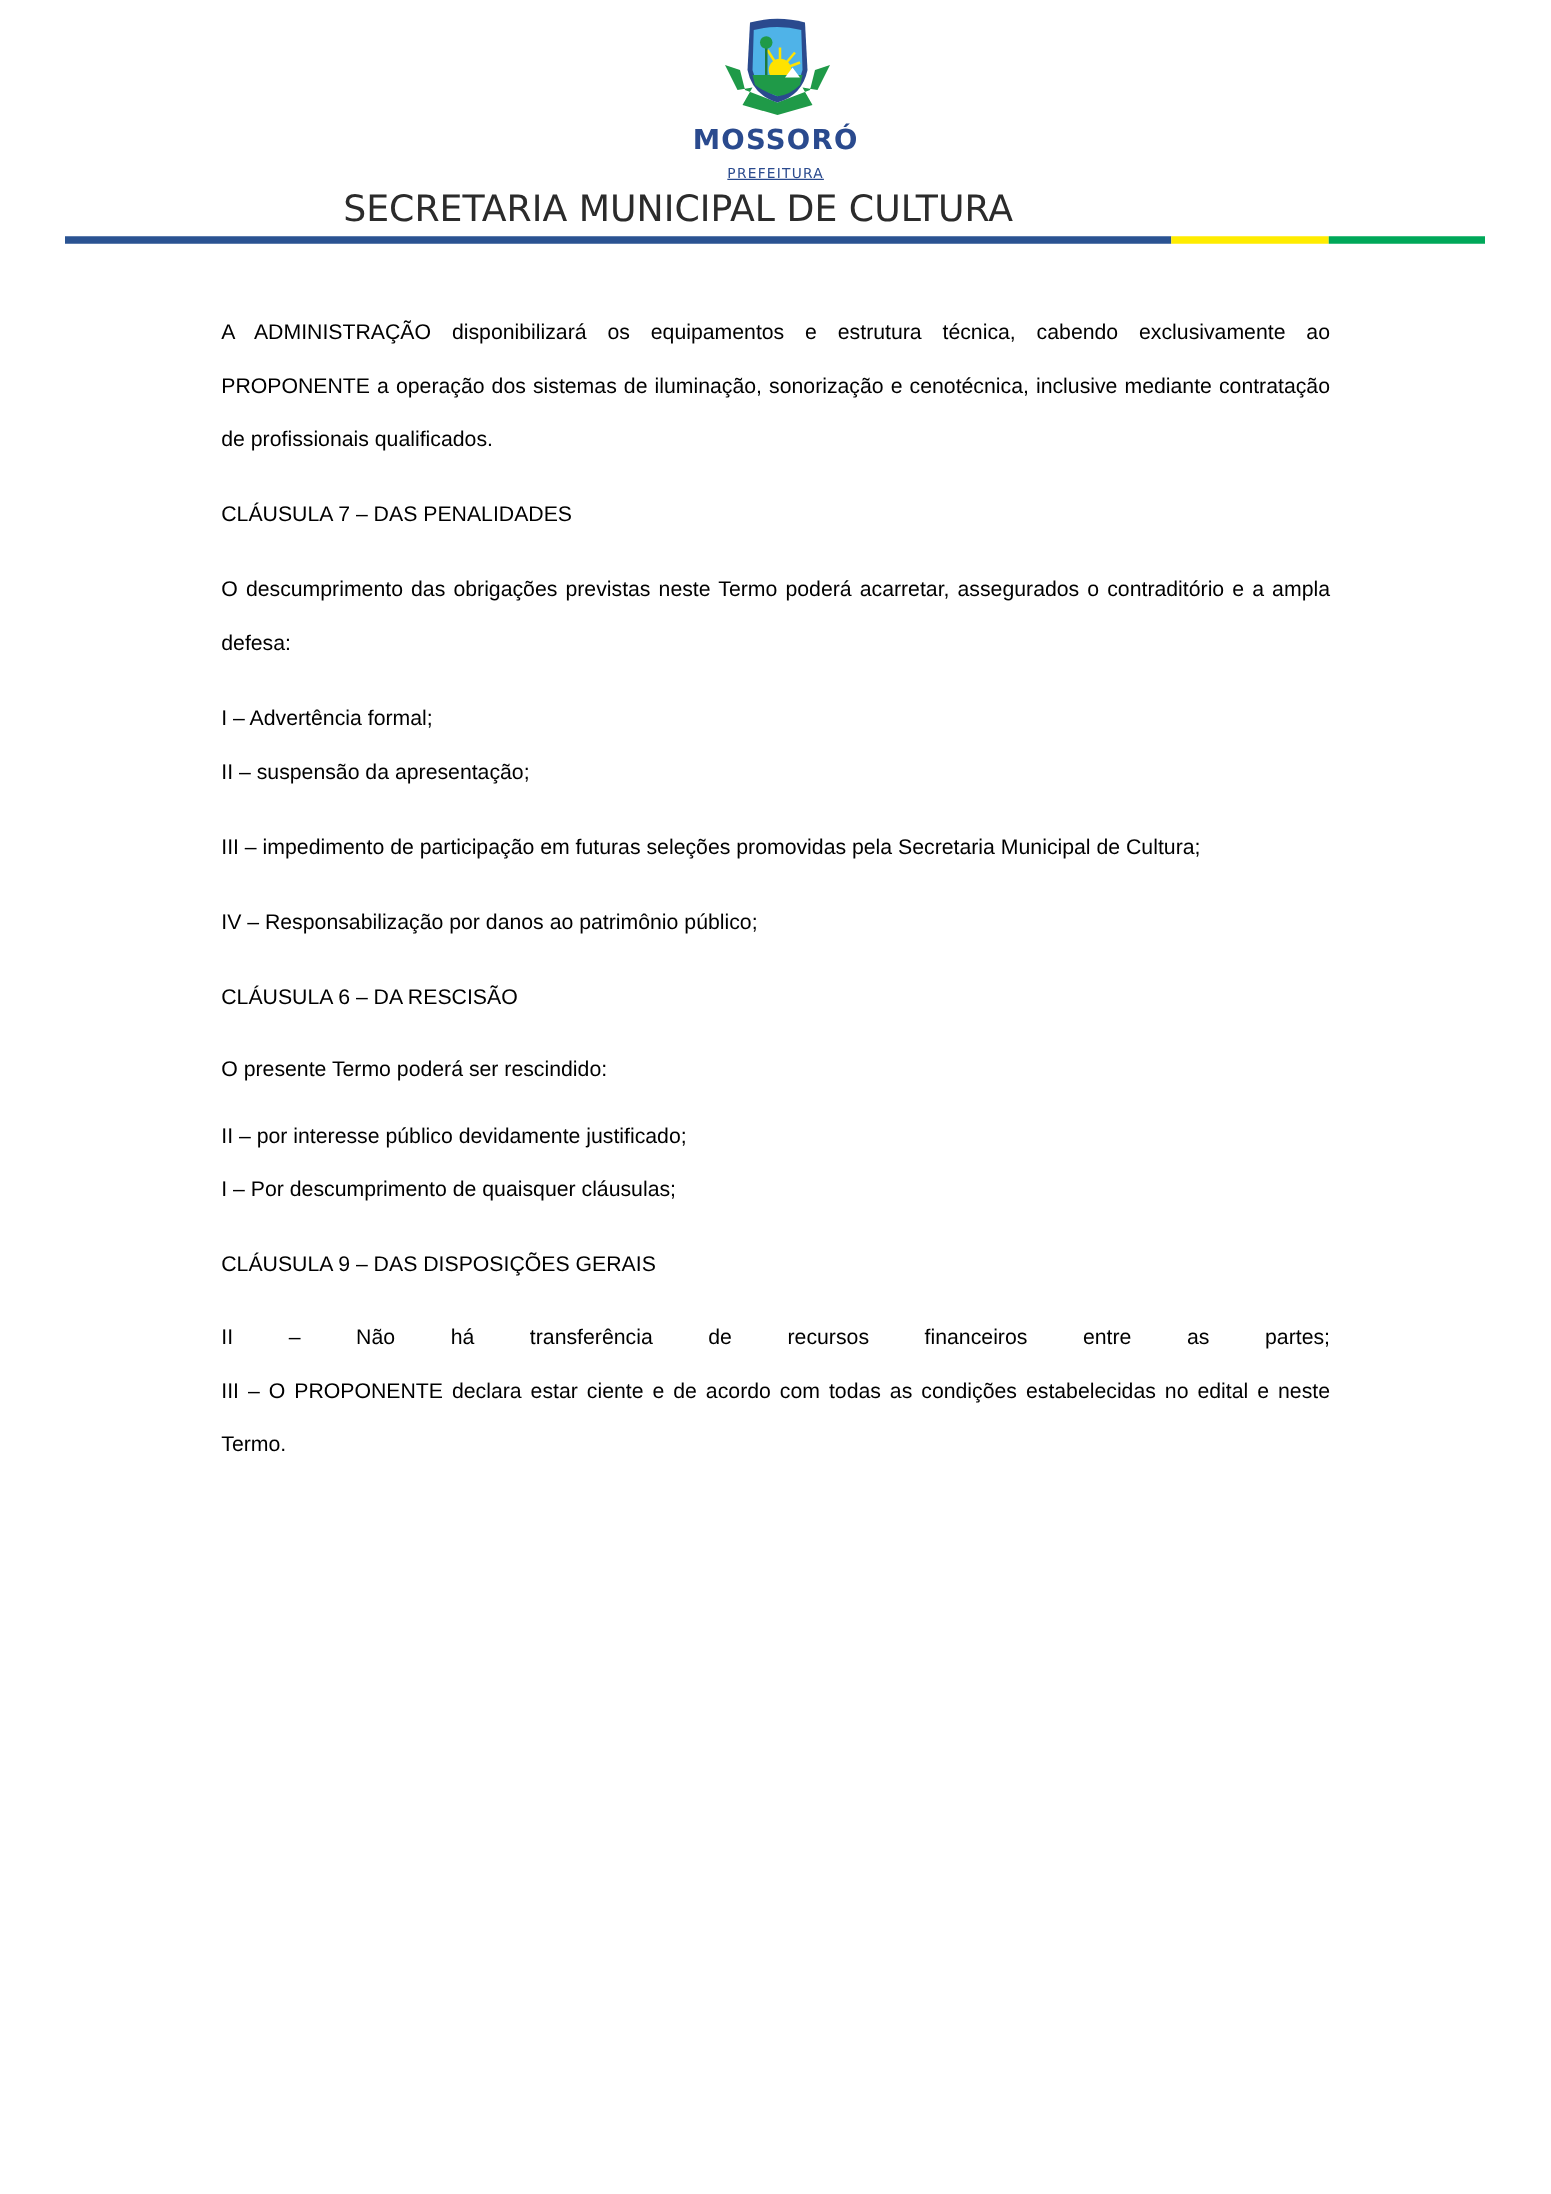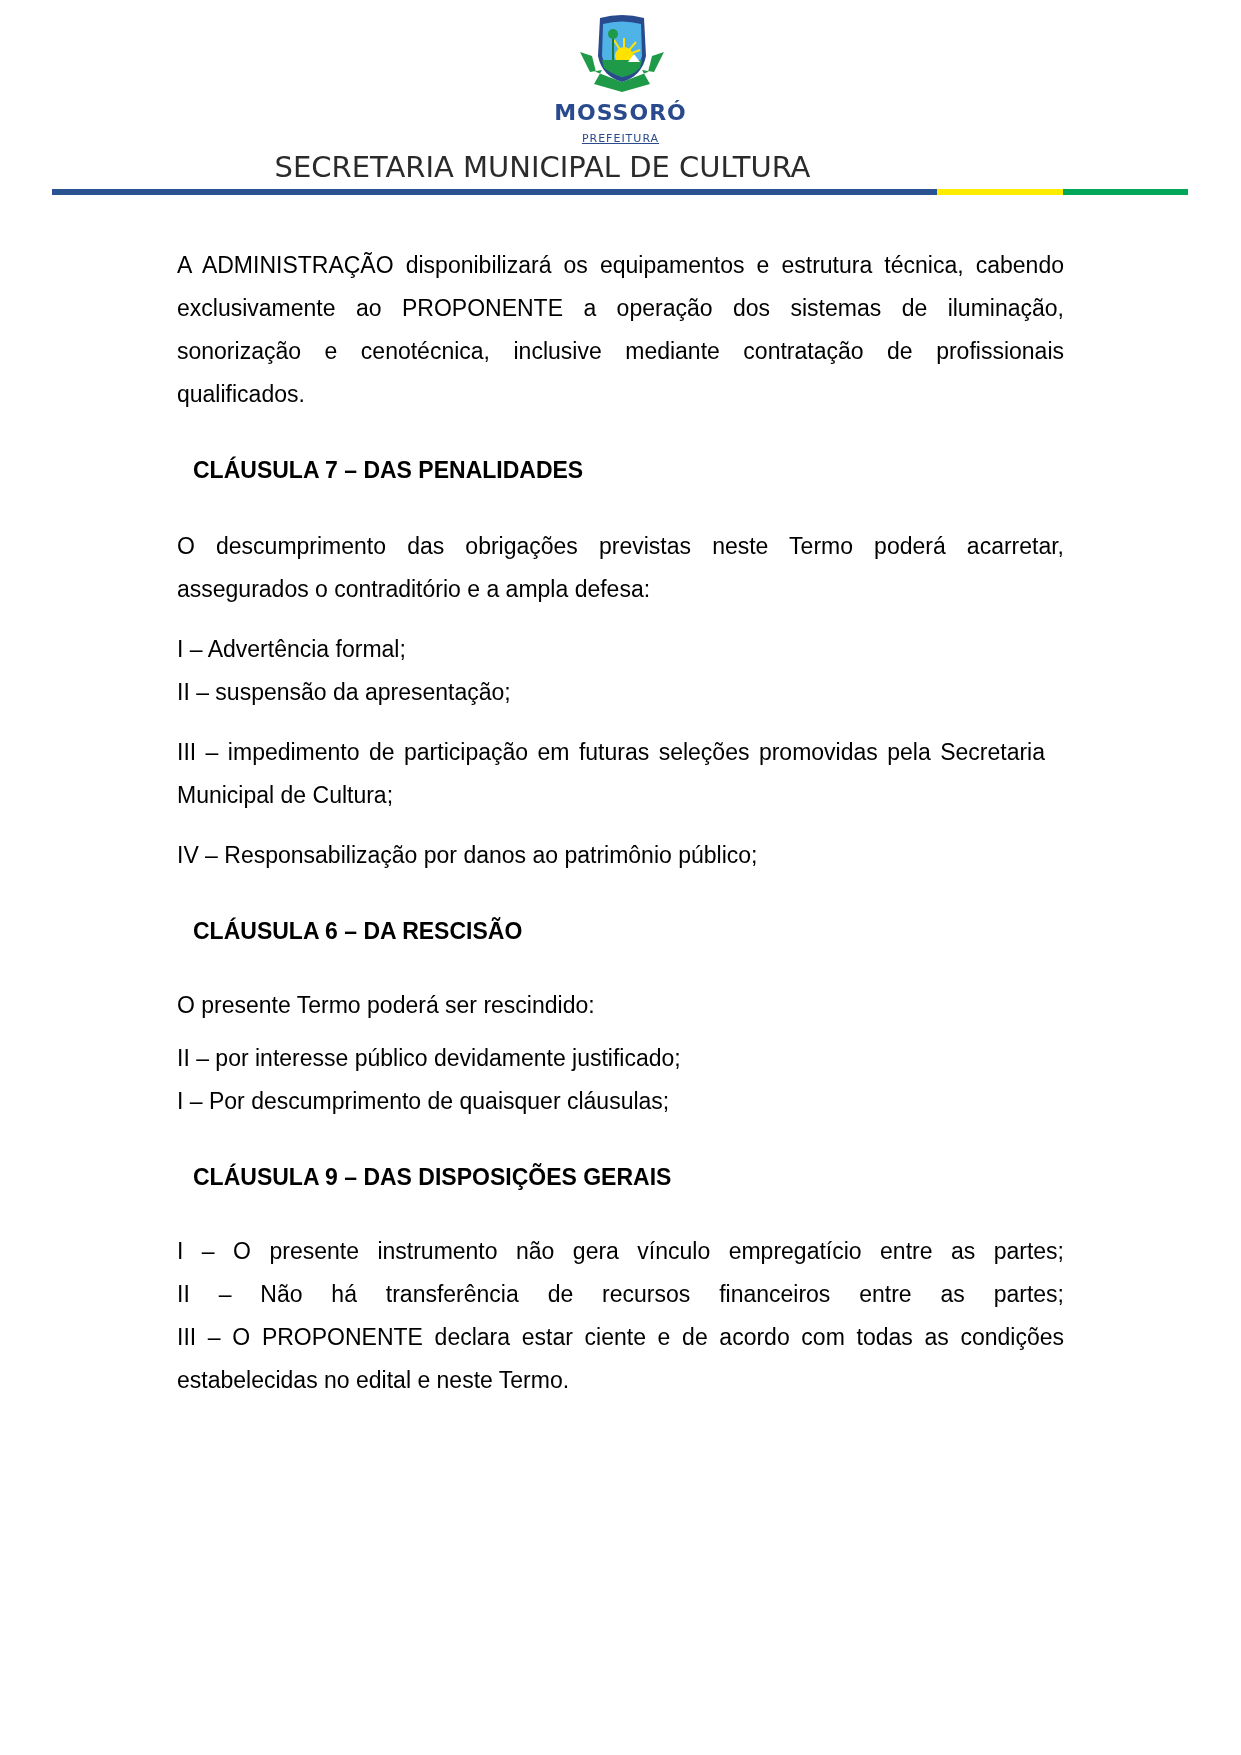--- a/index.html
+++ b/index.html
@@ -10,23 +10,23 @@
   .brand { position: absolute; left: 0; width: 1241px; text-align: center; color: #2a4a8e; }
   .brand-name { top: 100px; font-weight: bold; font-size: 22px; letter-spacing: 1px; font-family: "DejaVu Sans", sans-serif; }
   .brand-sub { top: 132px; font-size: 11px; letter-spacing: 1px; font-family: "DejaVu Sans", sans-serif; text-decoration: underline; }
   .dept { position: absolute; left: 0; top: 150px; width: 1085px; text-align: center;
           font-family: "DejaVu Sans", sans-serif; font-size: 29px; color: #2b2b2b; letter-spacing: 0px; }
   .bar { position: absolute; top: 189px; height: 6px; }
   .bar.blue { left: 52px; width: 885px; background: #2a5392; }
   .bar.yellow { left: 937px; width: 126px; background: #ffec00; }
   .bar.green { left: 1063px; width: 125px; background: #00a859; }
 
-  .content { position: absolute; left: 177px; top: 244px; width: 887px; font-size: 23px; line-height: 43px; }
+  .content { position: absolute; left: 177px; top: 244px; width: 887px; font-size: 17px; line-height: 43px; }
   .p { text-align: justify; margin: 0; }
-  .h { font-weight: bold; margin: 16px; }
+  .h { font-weight: normal; margin: 0; }
   .gap-s { height: 17px; }
 </style>
 </head>
 <body>
 
 <div class="header">
   <svg class="crest" viewBox="0 0 100 82">
     <path d="M8 40 L18 60 L30 58 L22 72 L50 80 L78 72 L70 58 L82 60 L92 40 L80 44 L76 60 L50 70 L24 60 L20 44 Z" fill="#1f9a48"></path>
     <path d="M28 6 Q50 0 72 6 L74 44 Q70 64 50 70 Q30 64 26 44 Z" fill="#2a4a8e"></path>
     <path d="M31 12 Q50 7 69 12 L70 44 Q66 60 50 65 Q34 60 30 44 Z" fill="#4fb3e8"></path>
@@ -66,16 +66,15 @@
   <div class="gap-s"></div>
   <p class="h">CLÁUSULA 6 – DA RESCISÃO</p>
   <div class="gap-s" style="height:15px"></div>
   <p class="p">O presente Termo poderá ser rescindido:</p>
   <div class="gap-s" style="height:10px"></div>
   <p class="p">II – por interesse público devidamente justificado;</p>
   <p class="p">I – Por descumprimento de quaisquer cláusulas;</p>
   <div class="gap-s"></div>
   <p class="h">CLÁUSULA 9 – DAS DISPOSIÇÕES GERAIS</p>
   <div class="gap-s" style="height:15px"></div>
-  <p class="p" style="text-align-last:justify">I – O presente instrumento não gera vínculo empregatício entre as partes;</p>
   <p class="p" style="text-align-last:justify">II – Não há transferência de recursos financeiros entre as partes;</p>
   <p class="p">III – O PROPONENTE declara estar ciente e de acordo com todas as condições estabelecidas no edital e neste Termo.</p>
 </div>
 
 </body></html>

